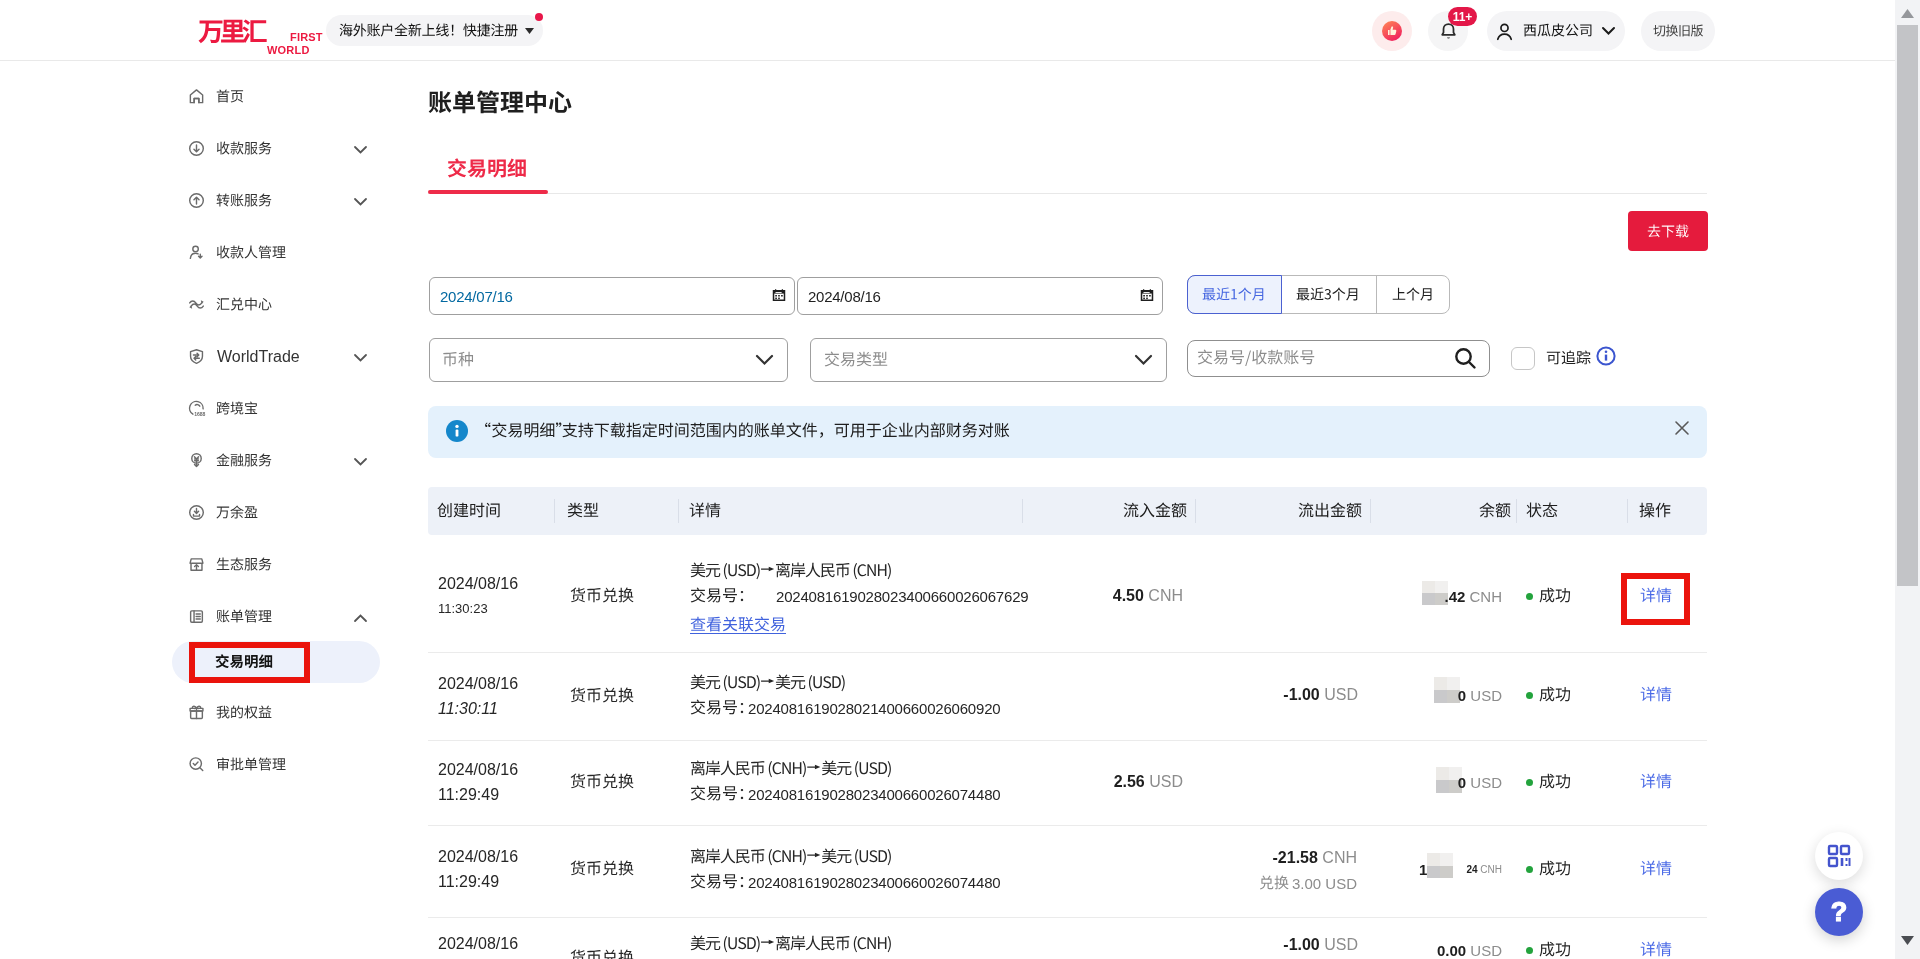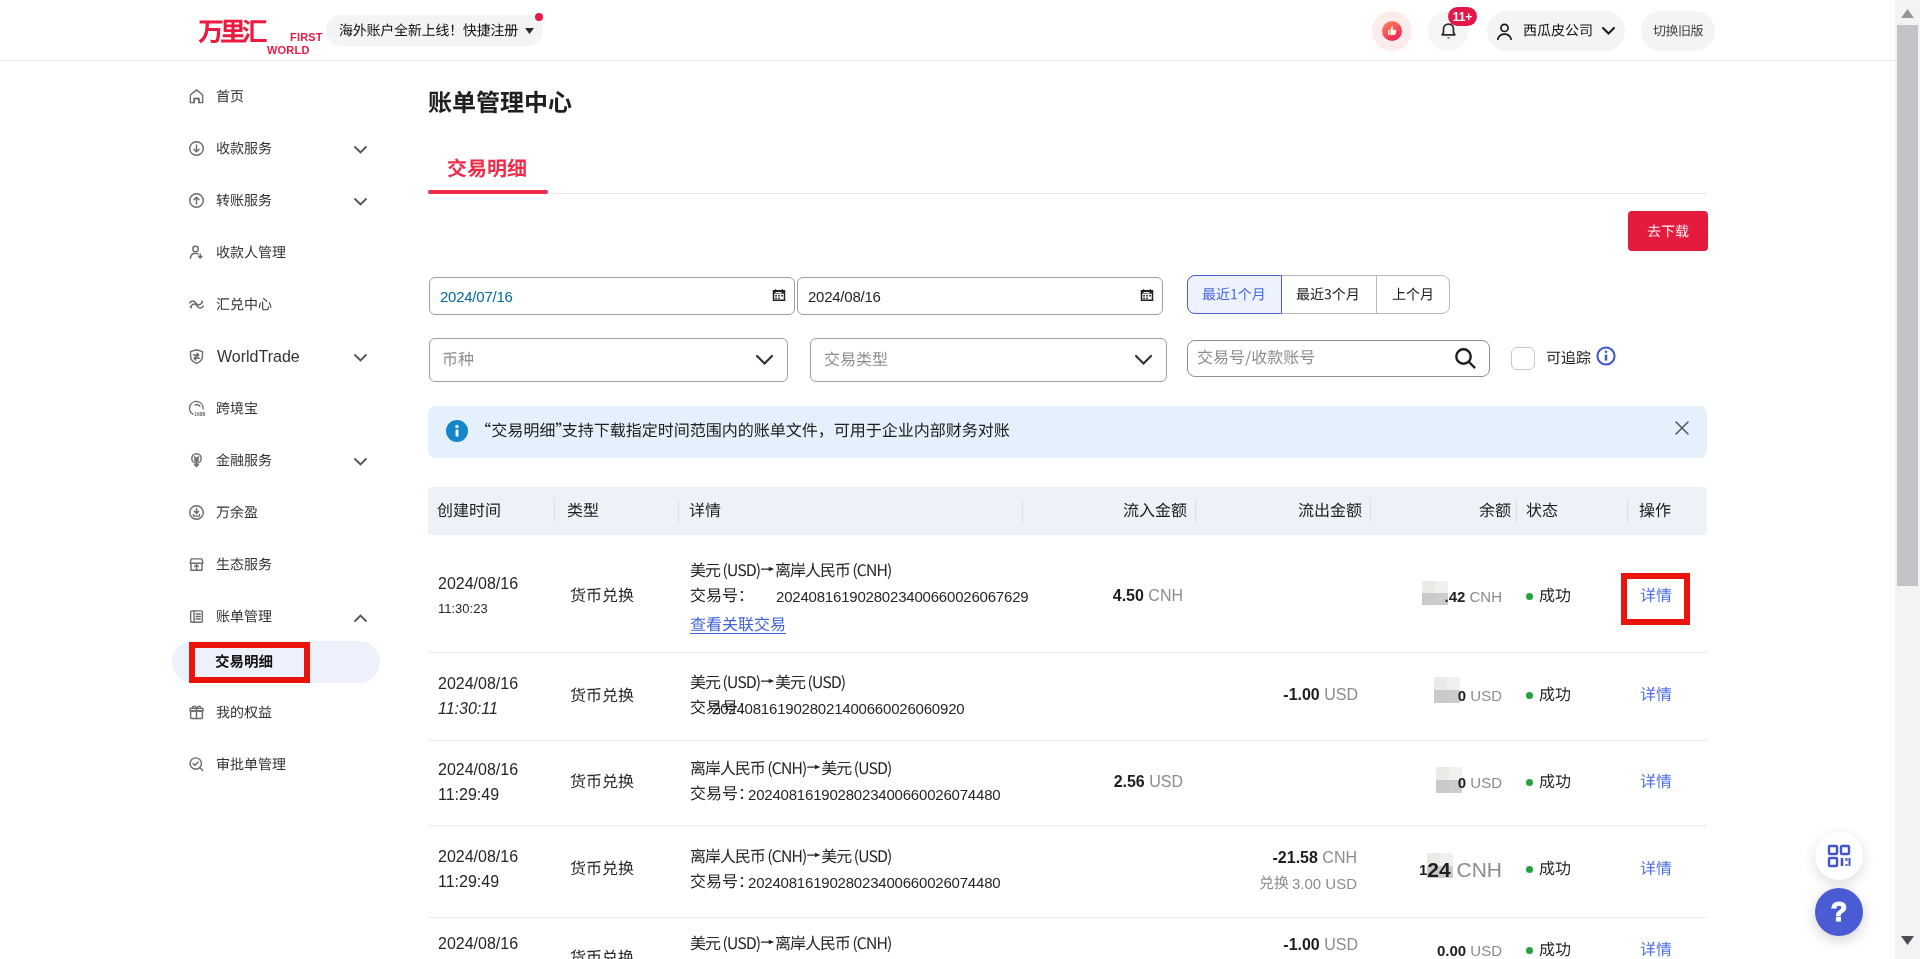--- a/index.html
+++ b/index.html
@@ -664,21 +664,21 @@
     <use href="#r53" x="8269"></use>
     <use href="#r44" x="8800"></use>
     <use href="#r29" x="9422"></use>
   </svg>
 <svg class="k" style="left:690.0px;top:699.4px;width:64.0px;height:16px" viewBox="0 0 4000 1000" fill="#262626">
     <use href="#r4ea4" x="0"></use>
     <use href="#r6613" x="1000"></use>
     <use href="#r53f7" x="2000"></use>
     <use href="#rff1a" x="3000"></use>
   </svg>
-<div class="t" style="font-size:15px;color:#262626;line-height:15px;letter-spacing:-0.2px;left:712px;top:700.5px;">2024081619028021400660026060920</div>
+<div class="t" style="font-size:15px;color:#262626;line-height:15px;letter-spacing:-0.2px;left:748px;top:700.5px;">2024081619028021400660026060920</div>
 <div class="t" style="right:562px;top:687.0px;font-size:16px;line-height:16px;color:#8c8c8c"><b style="color:#1f1f1f">-1.00</b> USD</div>
 <div class="t" style="left:1434px;top:677px;width:13.0px;height:13.0px;background:#eceae7"></div>
 <div class="t" style="left:1447.0px;top:677px;width:13.0px;height:13.0px;background:#f1f0ef"></div>
 <div class="t" style="left:1434px;top:690.0px;width:13.0px;height:13.0px;background:#c9c9cb"></div>
 <div class="t" style="left:1447.0px;top:690.0px;width:13.0px;height:13.0px;background:#cdccc9"></div>
 <div class="t" style="right:418px;top:687.5px;font-size:15px;line-height:15px;color:#8c8c8c"><b style="color:#1f1f1f">0</b> USD</div>
 <div class="t" style="left:1526px;top:691.5px;width:7px;height:7px;border-radius:50%;background:#23a33d"></div>
 <svg class="k" style="left:1539.0px;top:686.4px;width:32.0px;height:16px" viewBox="0 0 2000 1000" fill="#262626">
     <use href="#r6210" x="0"></use>
     <use href="#r529f" x="1000"></use>
@@ -776,21 +776,21 @@
 <svg class="k" style="left:1259.0px;top:874.9px;width:30.0px;height:15px" viewBox="0 0 2000 1000" fill="#8c8c8c">
     <use href="#r5151" x="0"></use>
     <use href="#r6362" x="1000"></use>
   </svg>
 <div class="t" style="font-size:15px;color:#8c8c8c;line-height:15px;right:563px;top:875.5px;">3.00 USD</div>
 <div class="t" style="font-size:15px;color:#1f1f1f;line-height:15px;font-weight:700;left:1419px;top:861.5px;">1</div>
 <div class="t" style="left:1427px;top:853px;width:13.0px;height:12.5px;background:#eceae7"></div>
 <div class="t" style="left:1440.0px;top:853px;width:13.0px;height:12.5px;background:#f1f0ef"></div>
 <div class="t" style="left:1427px;top:865.5px;width:13.0px;height:12.5px;background:#c9c9cb"></div>
 <div class="t" style="left:1440.0px;top:865.5px;width:13.0px;height:12.5px;background:#cdccc9"></div>
-<div class="t" style="right:418px;top:861.5px;font-size:21px;line-height:15px;color:#8c8c8c"><b style="color:#1f1f1f">24</b> CNH</div>
+<div class="t" style="right:418px;top:861.5px;font-size:10px;line-height:15px;color:#8c8c8c"><b style="color:#1f1f1f">24</b> CNH</div>
 <div class="t" style="left:1526px;top:865.5px;width:7px;height:7px;border-radius:50%;background:#23a33d"></div>
 <svg class="k" style="left:1539.0px;top:860.4px;width:32.0px;height:16px" viewBox="0 0 2000 1000" fill="#262626">
     <use href="#r6210" x="0"></use>
     <use href="#r529f" x="1000"></use>
   </svg>
 <svg class="k" style="left:1640.0px;top:860.4px;width:32.0px;height:16px" viewBox="0 0 2000 1000" fill="#4a6ae6">
     <use href="#r8be6" x="0"></use>
     <use href="#r60c5" x="1000"></use>
   </svg>
 <div class="t" style="font-size:16px;color:#262626;line-height:16px;left:438px;top:936.0px;">2024/08/16</div>

